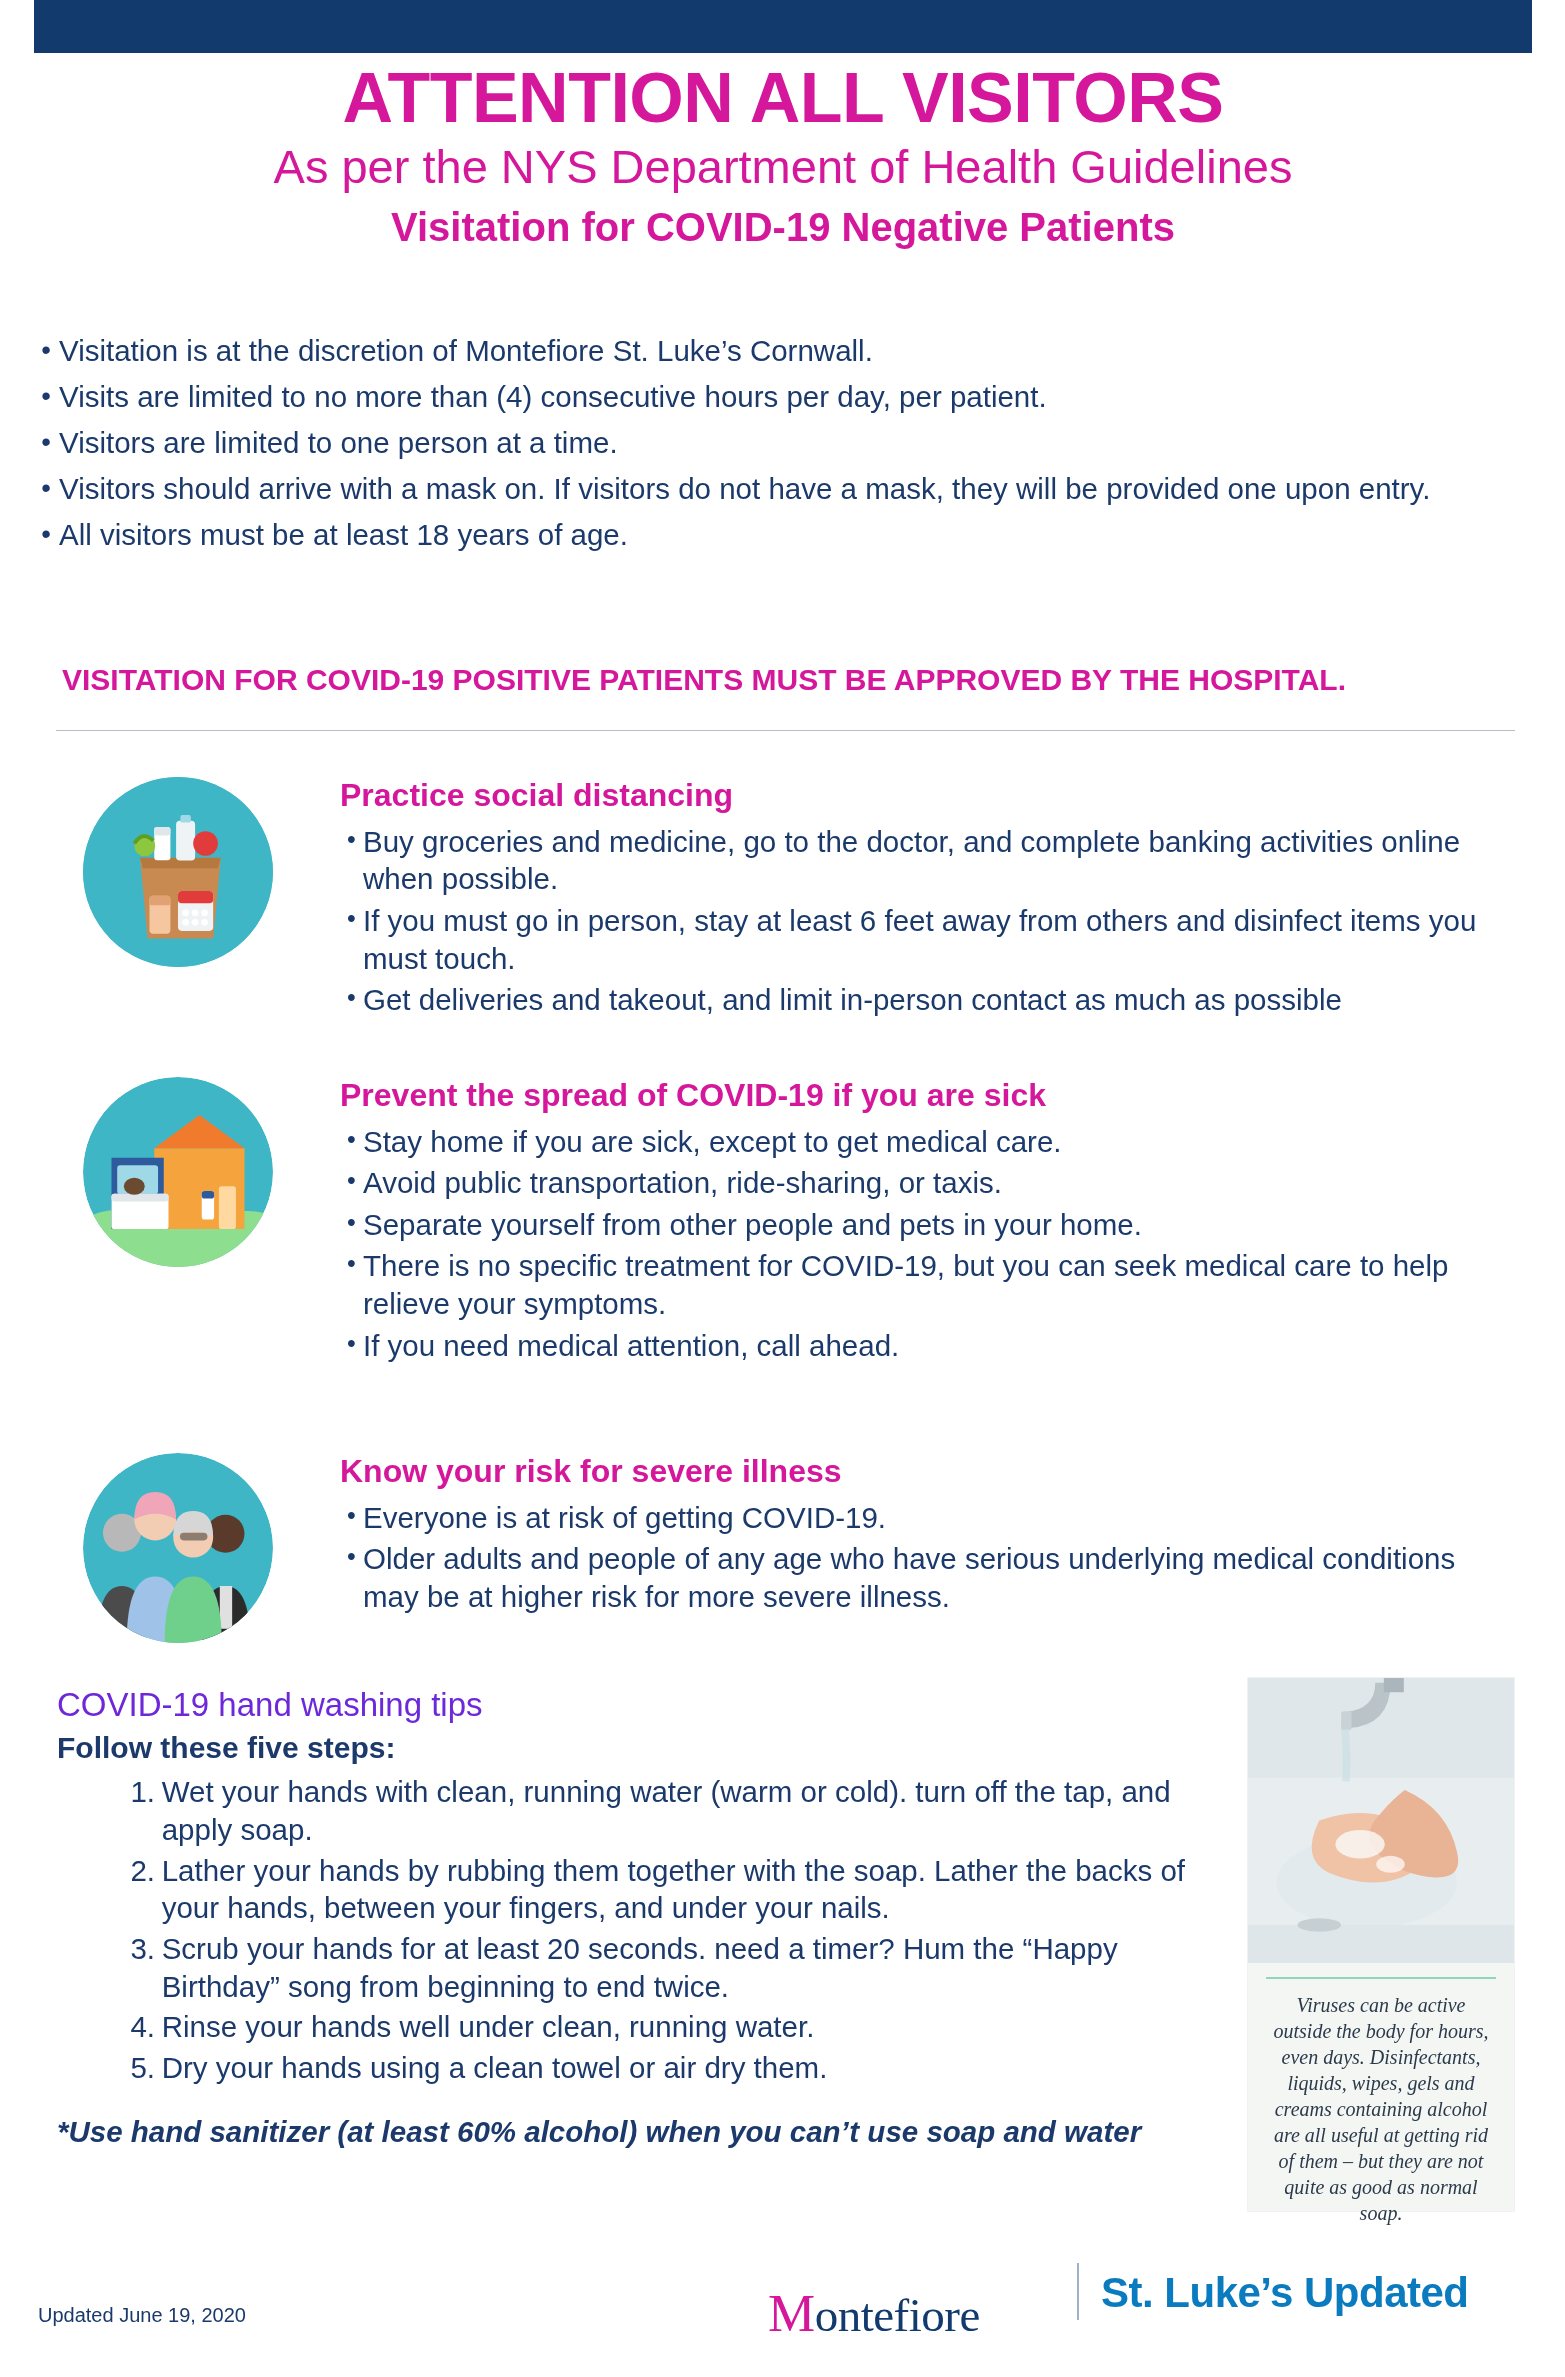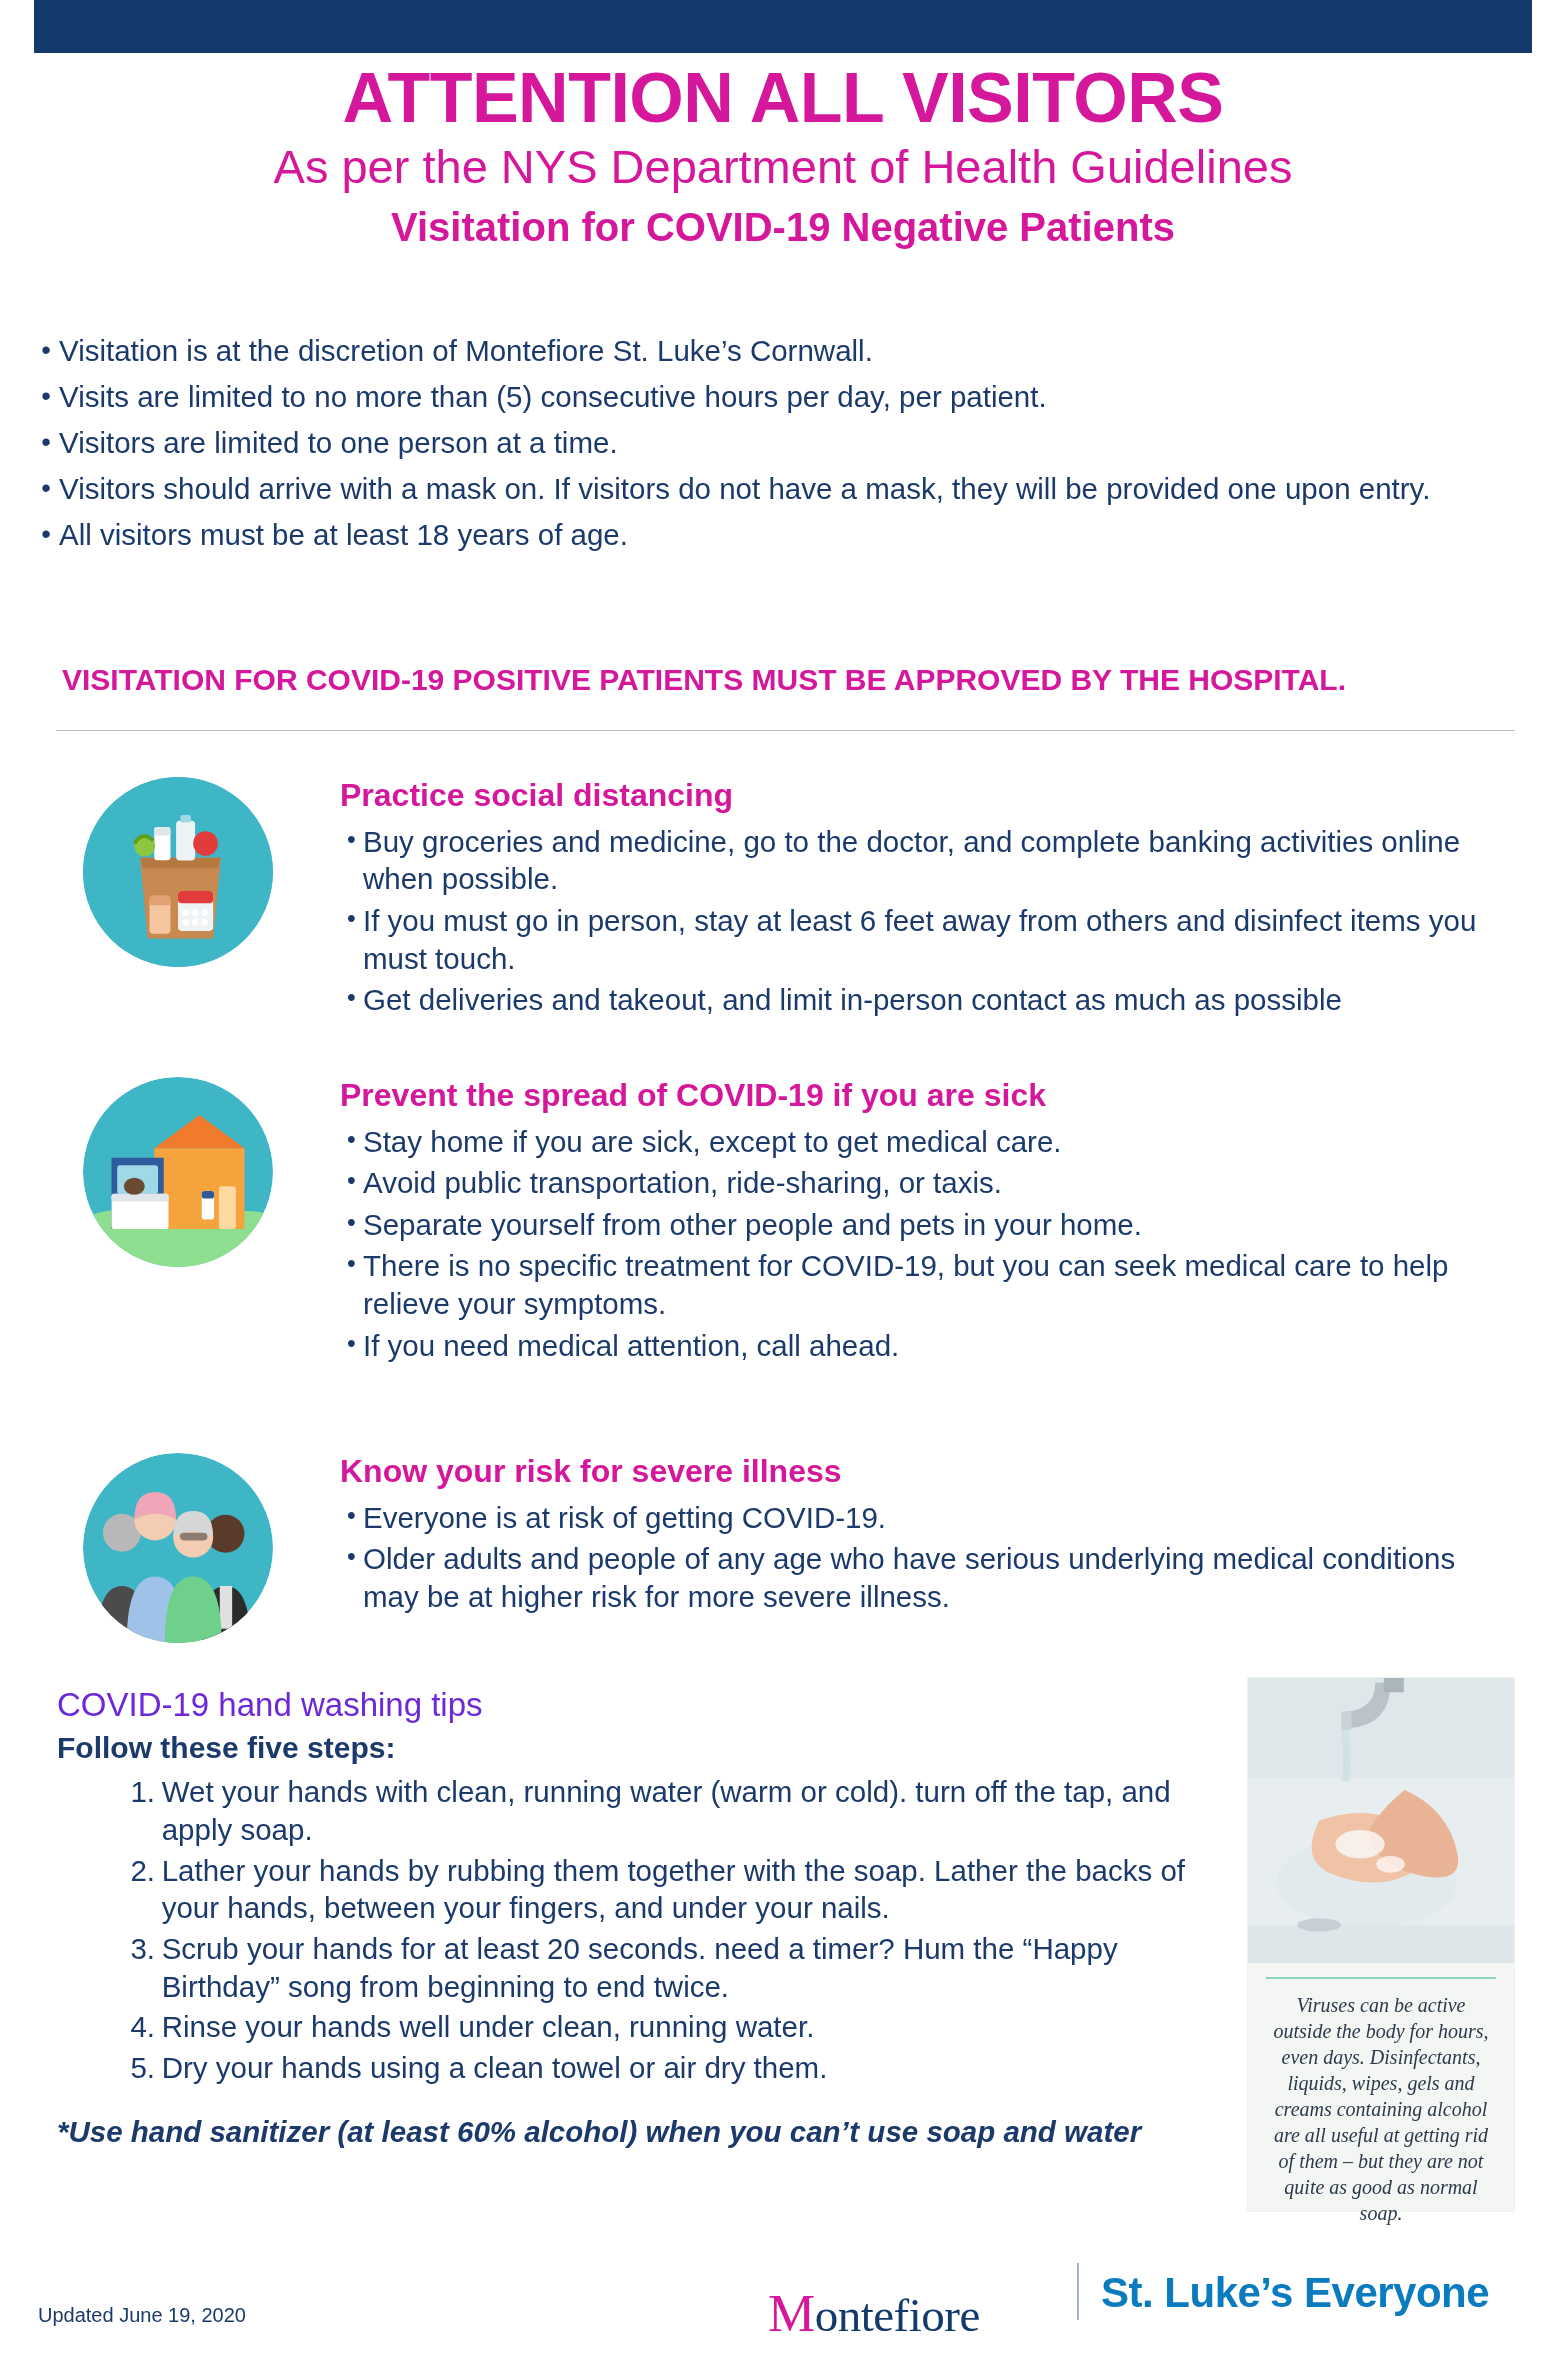--- a/index.html
+++ b/index.html
@@ -300,21 +300,21 @@
     <div class="h-sub2">Visitation for COVID-19 Negative Patients</div>
   </div>
 
   <div class="toplist">
     <div class="tl-row">
       <div class="tl-dot">•</div>
       <div class="tl-text">Visitation is at the <b>discretion</b> of Montefiore St. Luke’s Cornwall.</div>
     </div>
     <div class="tl-row">
       <div class="tl-dot">•</div>
-      <div class="tl-text">Visits are limited to <b>no more than (5) consecutive hours per day</b>, per patient.</div>
+      <div class="tl-text">Visits are limited to <b>no more than (4) consecutive hours per day</b>, per patient.</div>
     </div>
     <div class="tl-row">
       <div class="tl-dot">•</div>
       <div class="tl-text">Visitors are limited to <b>one person at a time.</b></div>
     </div>
     <div class="tl-row">
       <div class="tl-dot">•</div>
       <div class="tl-text"><b>Visitors should arrive with a mask on.</b> If visitors do not have a mask, they will be provided one upon entry.</div>
     </div>
     <div class="tl-row">
@@ -492,17 +492,17 @@
       </svg>
     </div>
     <div class="photo-line"></div>
     <div class="photo-cap">Viruses can be active outside the body for hours, even days. Disinfectants, liquids, wipes, gels and creams containing alcohol are all useful at getting rid of them – but they are not quite as good as normal soap.</div>
   </div>
 
   <div class="footer-updated">Updated June 19, 2020</div>
   <div class="logo">
     <div class="logo-m"><span class="mpink">M</span><span>ontefiore</span></div>
     <div class="logo-div"></div>
-    <div class="logo-slc">St. Luke’s Everyone</div>
+    <div class="logo-slc">St. Luke’s Updated</div>
   </div>
 
 </div>
 
 
 </body></html>

